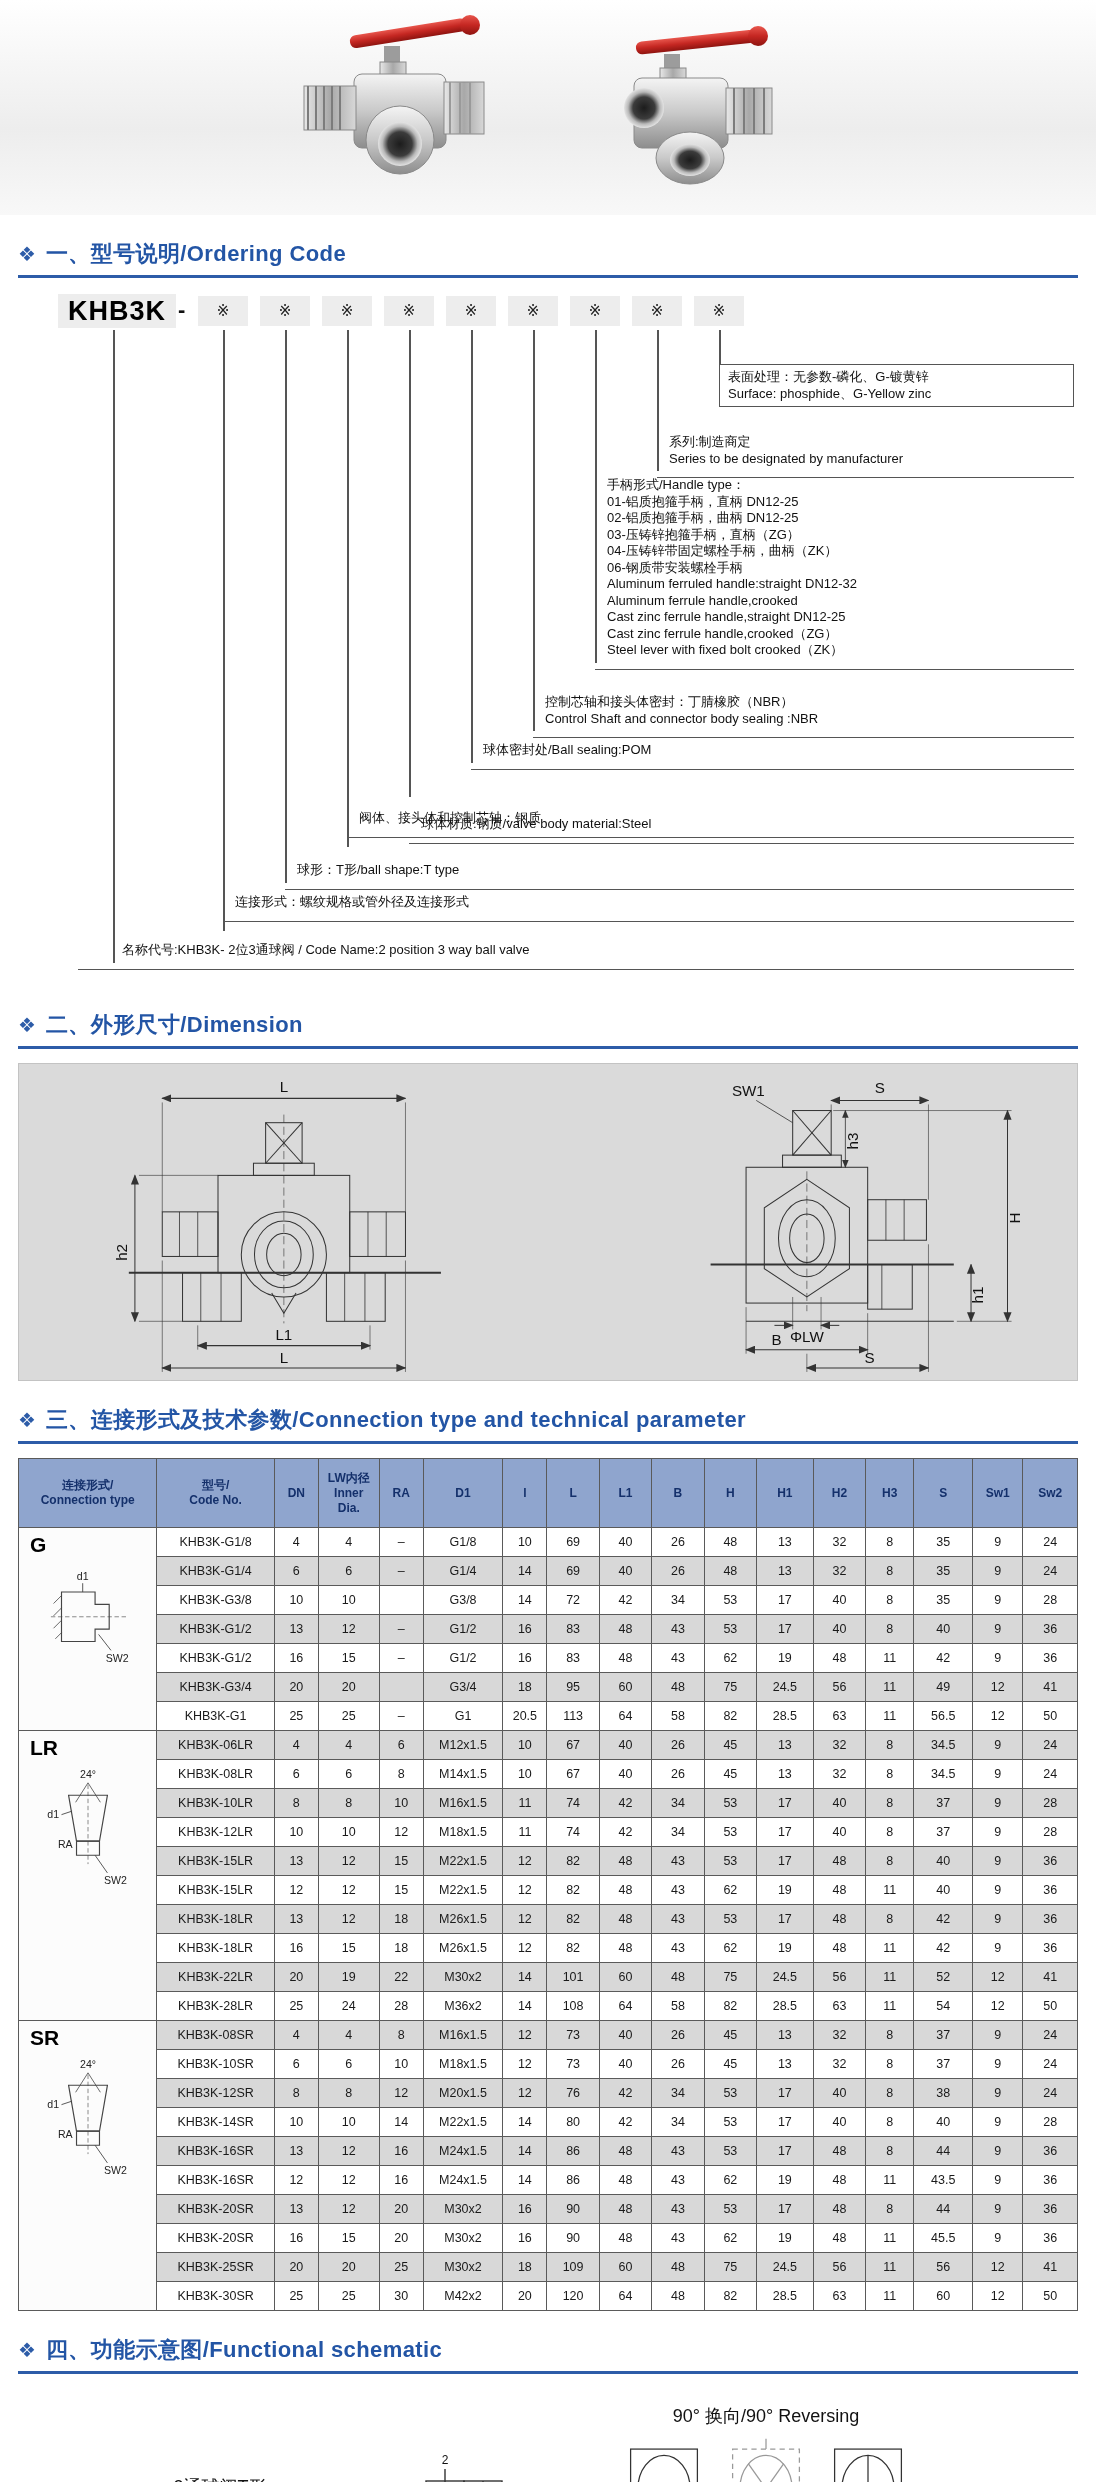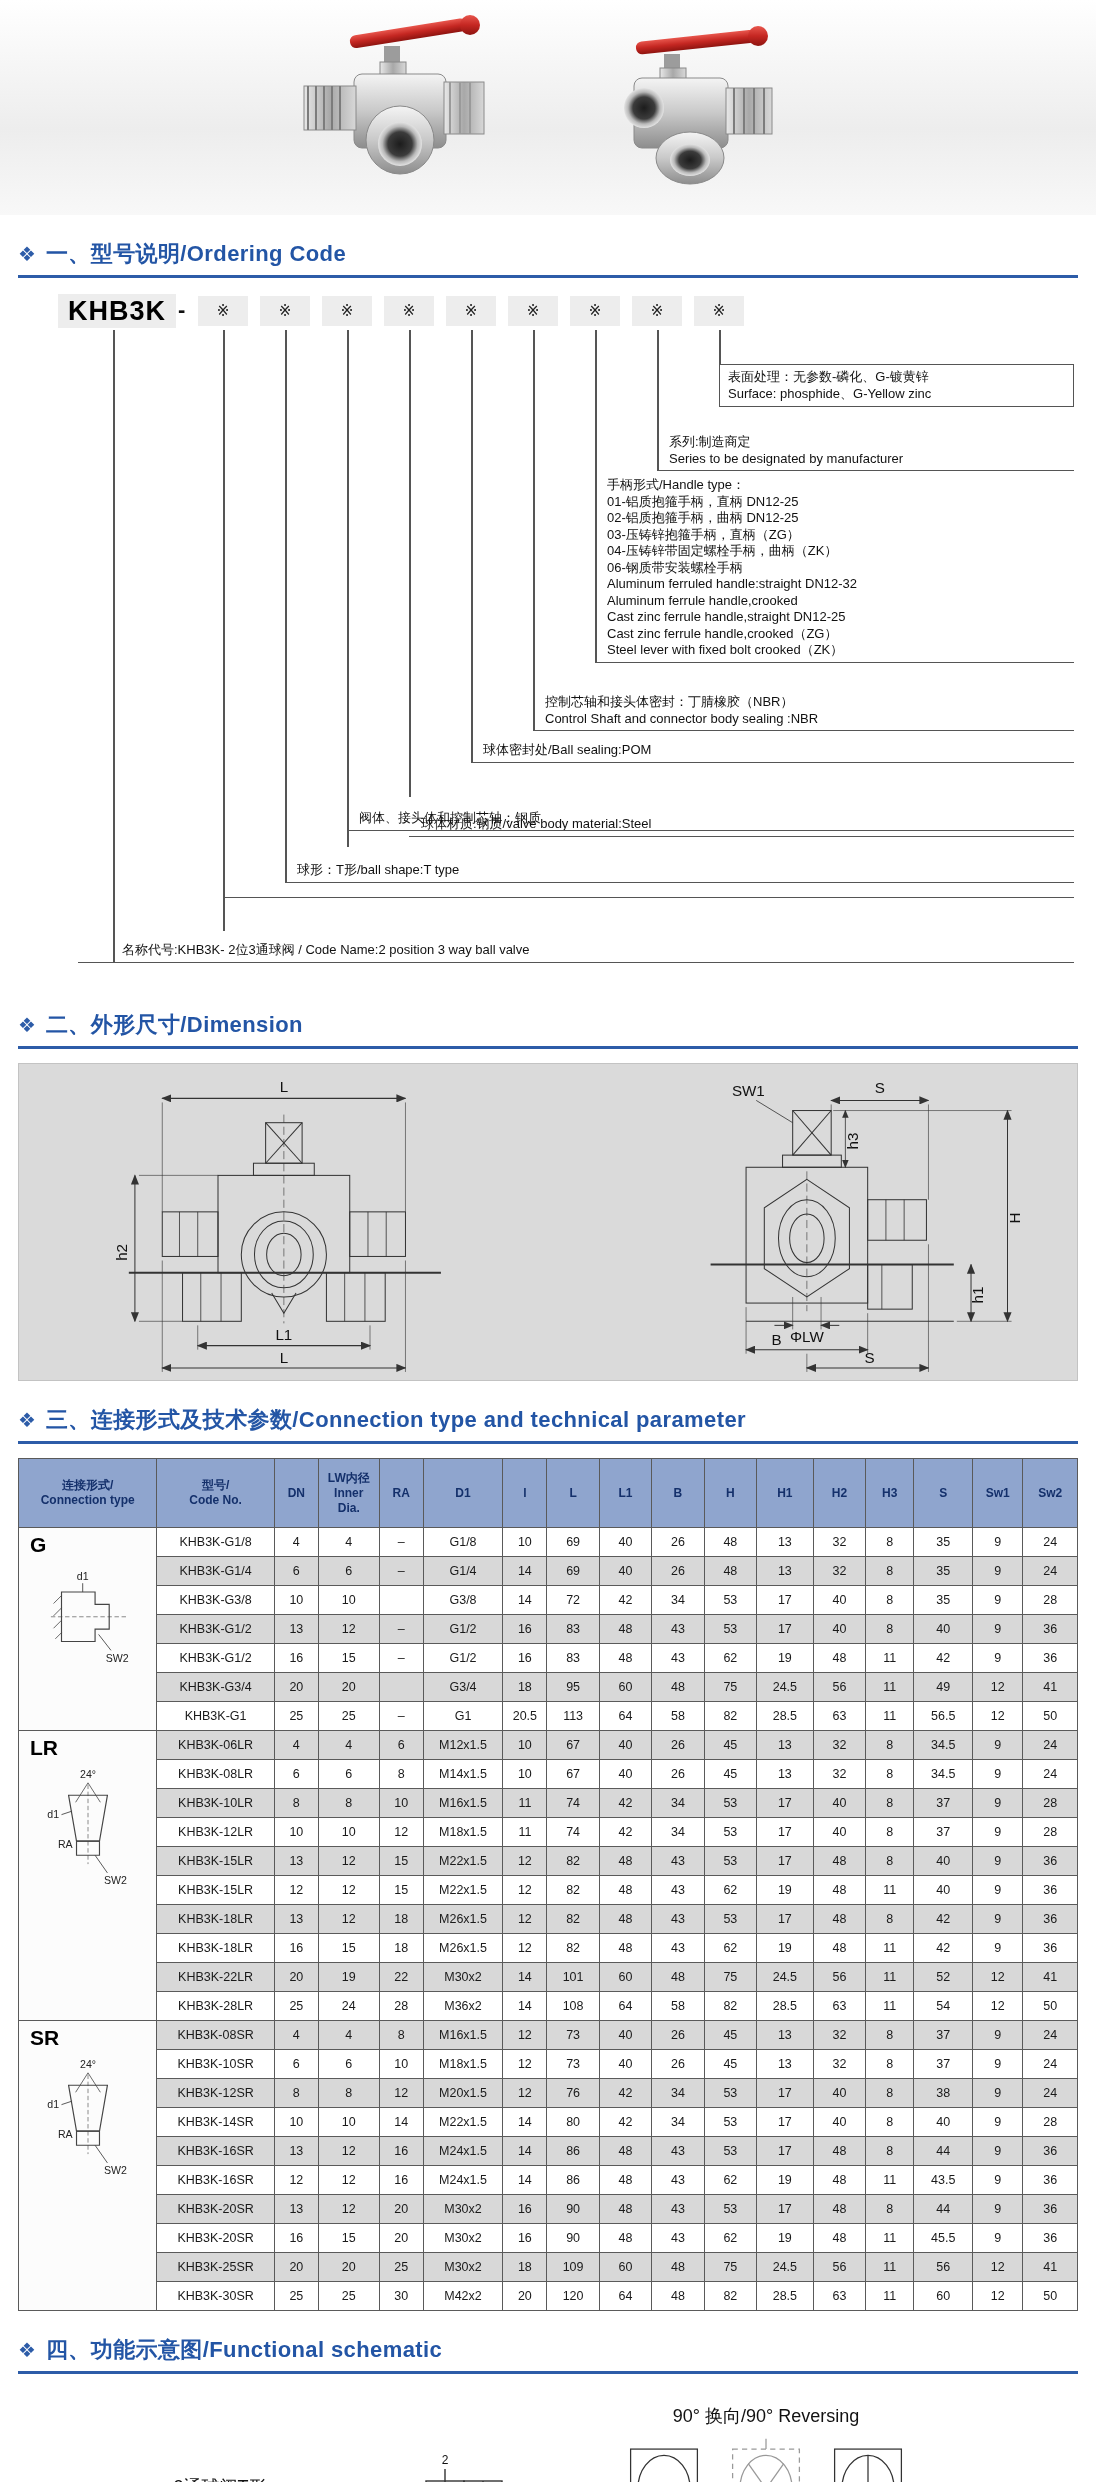--- a/index.html
+++ b/index.html
@@ -17,21 +17,21 @@
 
   
   .ordering{position:relative;height:692px;margin:16px 18px 0;}
   .model-box{position:absolute;left:40px;top:0;background:#ededed;font-size:27px;font-weight:bold;
     padding:0 10px;height:34px;line-height:34px;letter-spacing:1px;color:#000;}
   .dash{position:absolute;left:160px;top:3px;font-size:22px;font-weight:bold;}
   .code-box{position:absolute;top:2px;width:50px;height:30px;background:#ededed;text-align:center;
     line-height:30px;font-size:15px;color:#222;}
   .vline{position:absolute;width:1.5px;background:#555;}
   .callout{position:absolute;font-size:13px;line-height:16.5px;color:#111;
-    border-bottom:1.5px solid #555;padding:0 0 3px 12px;box-sizing:border-box;background:transparent;}
+    border-bottom:1.5px solid #555;padding:0 0 10px 12px;box-sizing:border-box;background:transparent;}
   .callout.boxed{border:1.5px solid #555;padding:4px 8px;}
 
   
   .dim-panel{margin:14px 18px 0;background:#dadada;border:1px solid #c3c3c3;display:flex;
     justify-content:space-around;align-items:center;height:318px;padding:6px;box-sizing:border-box;}
   svg text{font-family:"Liberation Sans","DejaVu Sans",sans-serif;}
 
   
   table.params{border-collapse:collapse;margin:14px 18px 0;width:1060px;table-layout:fixed;}
   .params th,.params td{border:1px solid #5a5a5a;text-align:center;font-size:12.5px;padding:1px 1px;color:#1a1a1a;
@@ -175,20 +175,21 @@
         <div class="vline" style="left: 391px; top: 36px; height: 467px;"></div>
         <div class="callout" style="left: 329px; top: 516px; width: 727px; padding-left: 12px;">
           <div>阀体、接头体和控制芯轴：钢质</div>
         </div>
         <div class="vline" style="left: 329px; top: 36px; height: 517px;"></div>
         <div class="callout" style="left: 267px; top: 568px; width: 789px; padding-left: 12px;">
           <div>球形：T形/ball shape:T type</div>
         </div>
         <div class="vline" style="left: 267px; top: 36px; height: 553px;"></div>
         <div class="callout" style="left: 205px; top: 600px; width: 851px; padding-left: 12px;">
+          <div>连接形式：螺纹规格或管外径及连接形式</div>
         </div>
         <div class="vline" style="left: 205px; top: 36px; height: 601px;"></div>
         <div class="callout" style="left: 60px; top: 648px; width: 996px; padding-left: 44px;">
           <div>名称代号:KHB3K- 2位3通球阀 / Code Name:2 position 3 way ball valve</div>
         </div>
         <div class="vline" style="left: 95px; top: 36px; height: 633px;"></div>
       </div>
   </div>
 
   <div class="sec-head">

